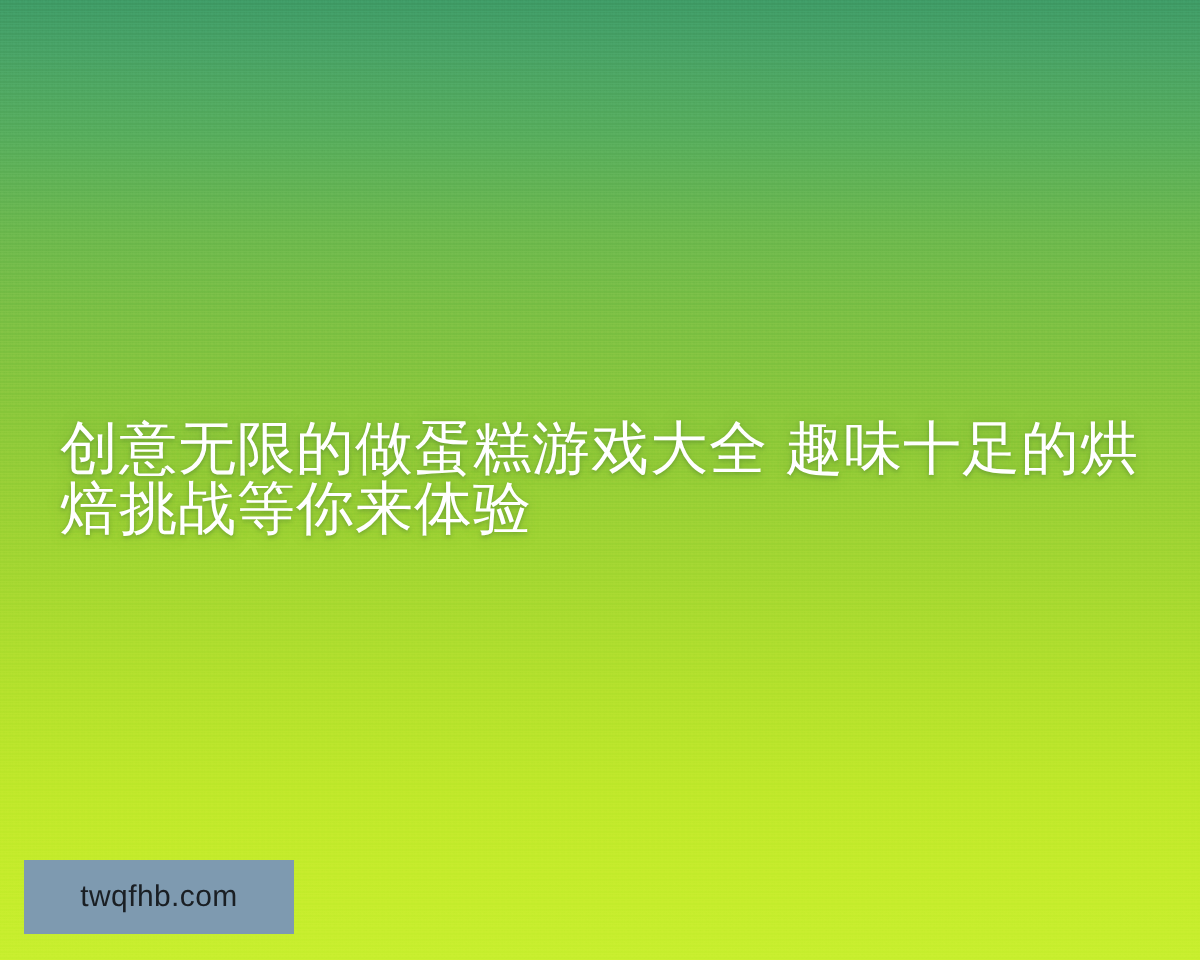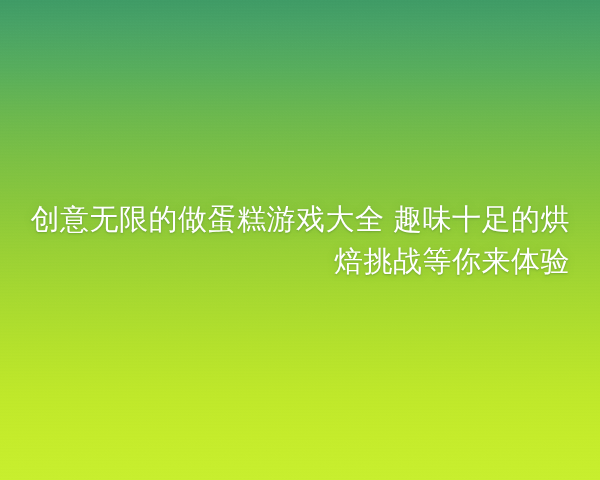--- a/index.html
+++ b/index.html
@@ -62,23 +62,23 @@
     display: flex;
     align-items: center;
     justify-content: center;
     padding: 0 22px;
     box-sizing: border-box;
   }
 
   .headline {
     color: #ffffff;
     font-size: 29px;
-    line-height: 42px;
+    line-height: 30px;
     font-weight: 400;
-    text-align: right;
+    text-align: left;
     letter-spacing: 0.5px;
     max-width: 540px;
     text-shadow:
       0 1px 2px rgba(60, 110, 40, 0.40),
       0 0 8px rgba(90, 140, 50, 0.25);
     white-space: pre-wrap;
     word-break: break-word;
   }
 
   
@@ -110,14 +110,17 @@
 <div id="stage">
 
   <div class="bg-gradient"></div>
 
   <div class="bg-noise"></div>
 
   <div class="headline-wrap">
     <div class="headline">创意无限的做蛋糕游戏大全 趣味十足的烘焙挑战等你来体验</div>
   </div>
 
+  <div class="watermark-badge">
+    <span class="watermark-text">twqfhb.com</span>
+  </div>
 
 </div>
 
 </body></html>

